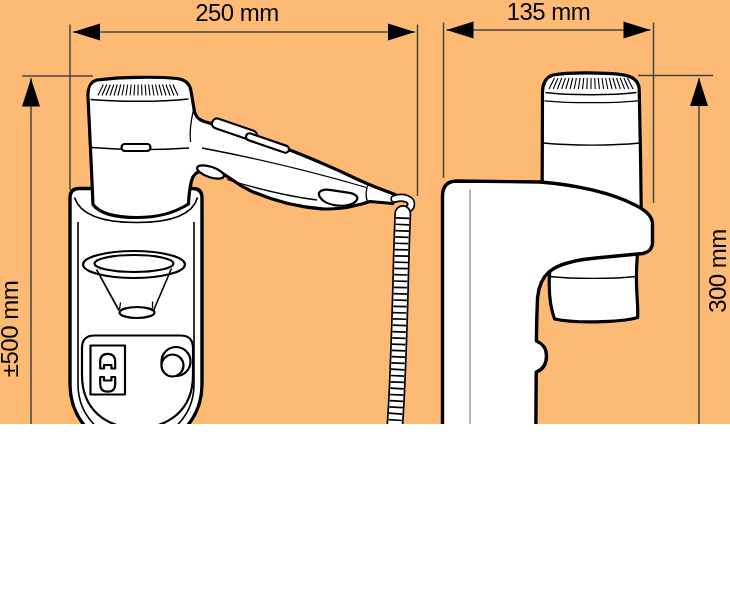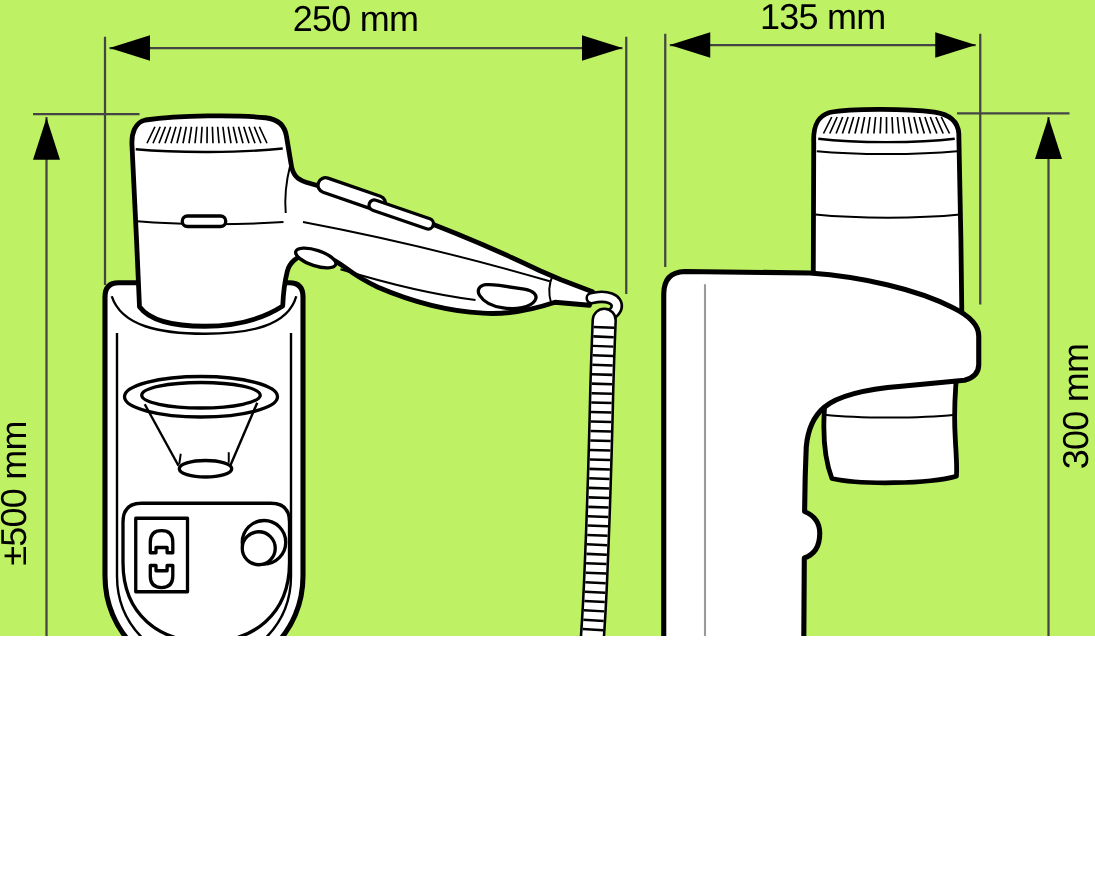--- a/index.html
+++ b/index.html
@@ -2,21 +2,21 @@
 <html><head>
 <meta charset="utf-8">
 <style>
   html, body {
     margin: 0; padding: 0;
     background: #ffffff;
   }
   #stage {
     position: relative;
     width: 730px; height: 424px;
-    background: #bef264;
+    background: #fdba74;
     overflow: hidden;
     font-family: "Liberation Sans", sans-serif;
   }
   svg { display: block; }
   .outline  { fill: #ffffff; stroke: #000000; stroke-width: 3.2; stroke-linejoin: round; }
   .outline-heavy { fill: #ffffff; stroke: #000000; stroke-width: 3.4; stroke-linejoin: round; }
   .detail   { fill: none; stroke: #000000; stroke-width: 1.3; }
   .detail2  { fill: none; stroke: #000000; stroke-width: 1.6; }
   .part     { fill: #ffffff; stroke: #000000; stroke-width: 2.2; stroke-linejoin: round; }
   .hatch    { fill: none; stroke: #000000; stroke-width: 1.1; }

